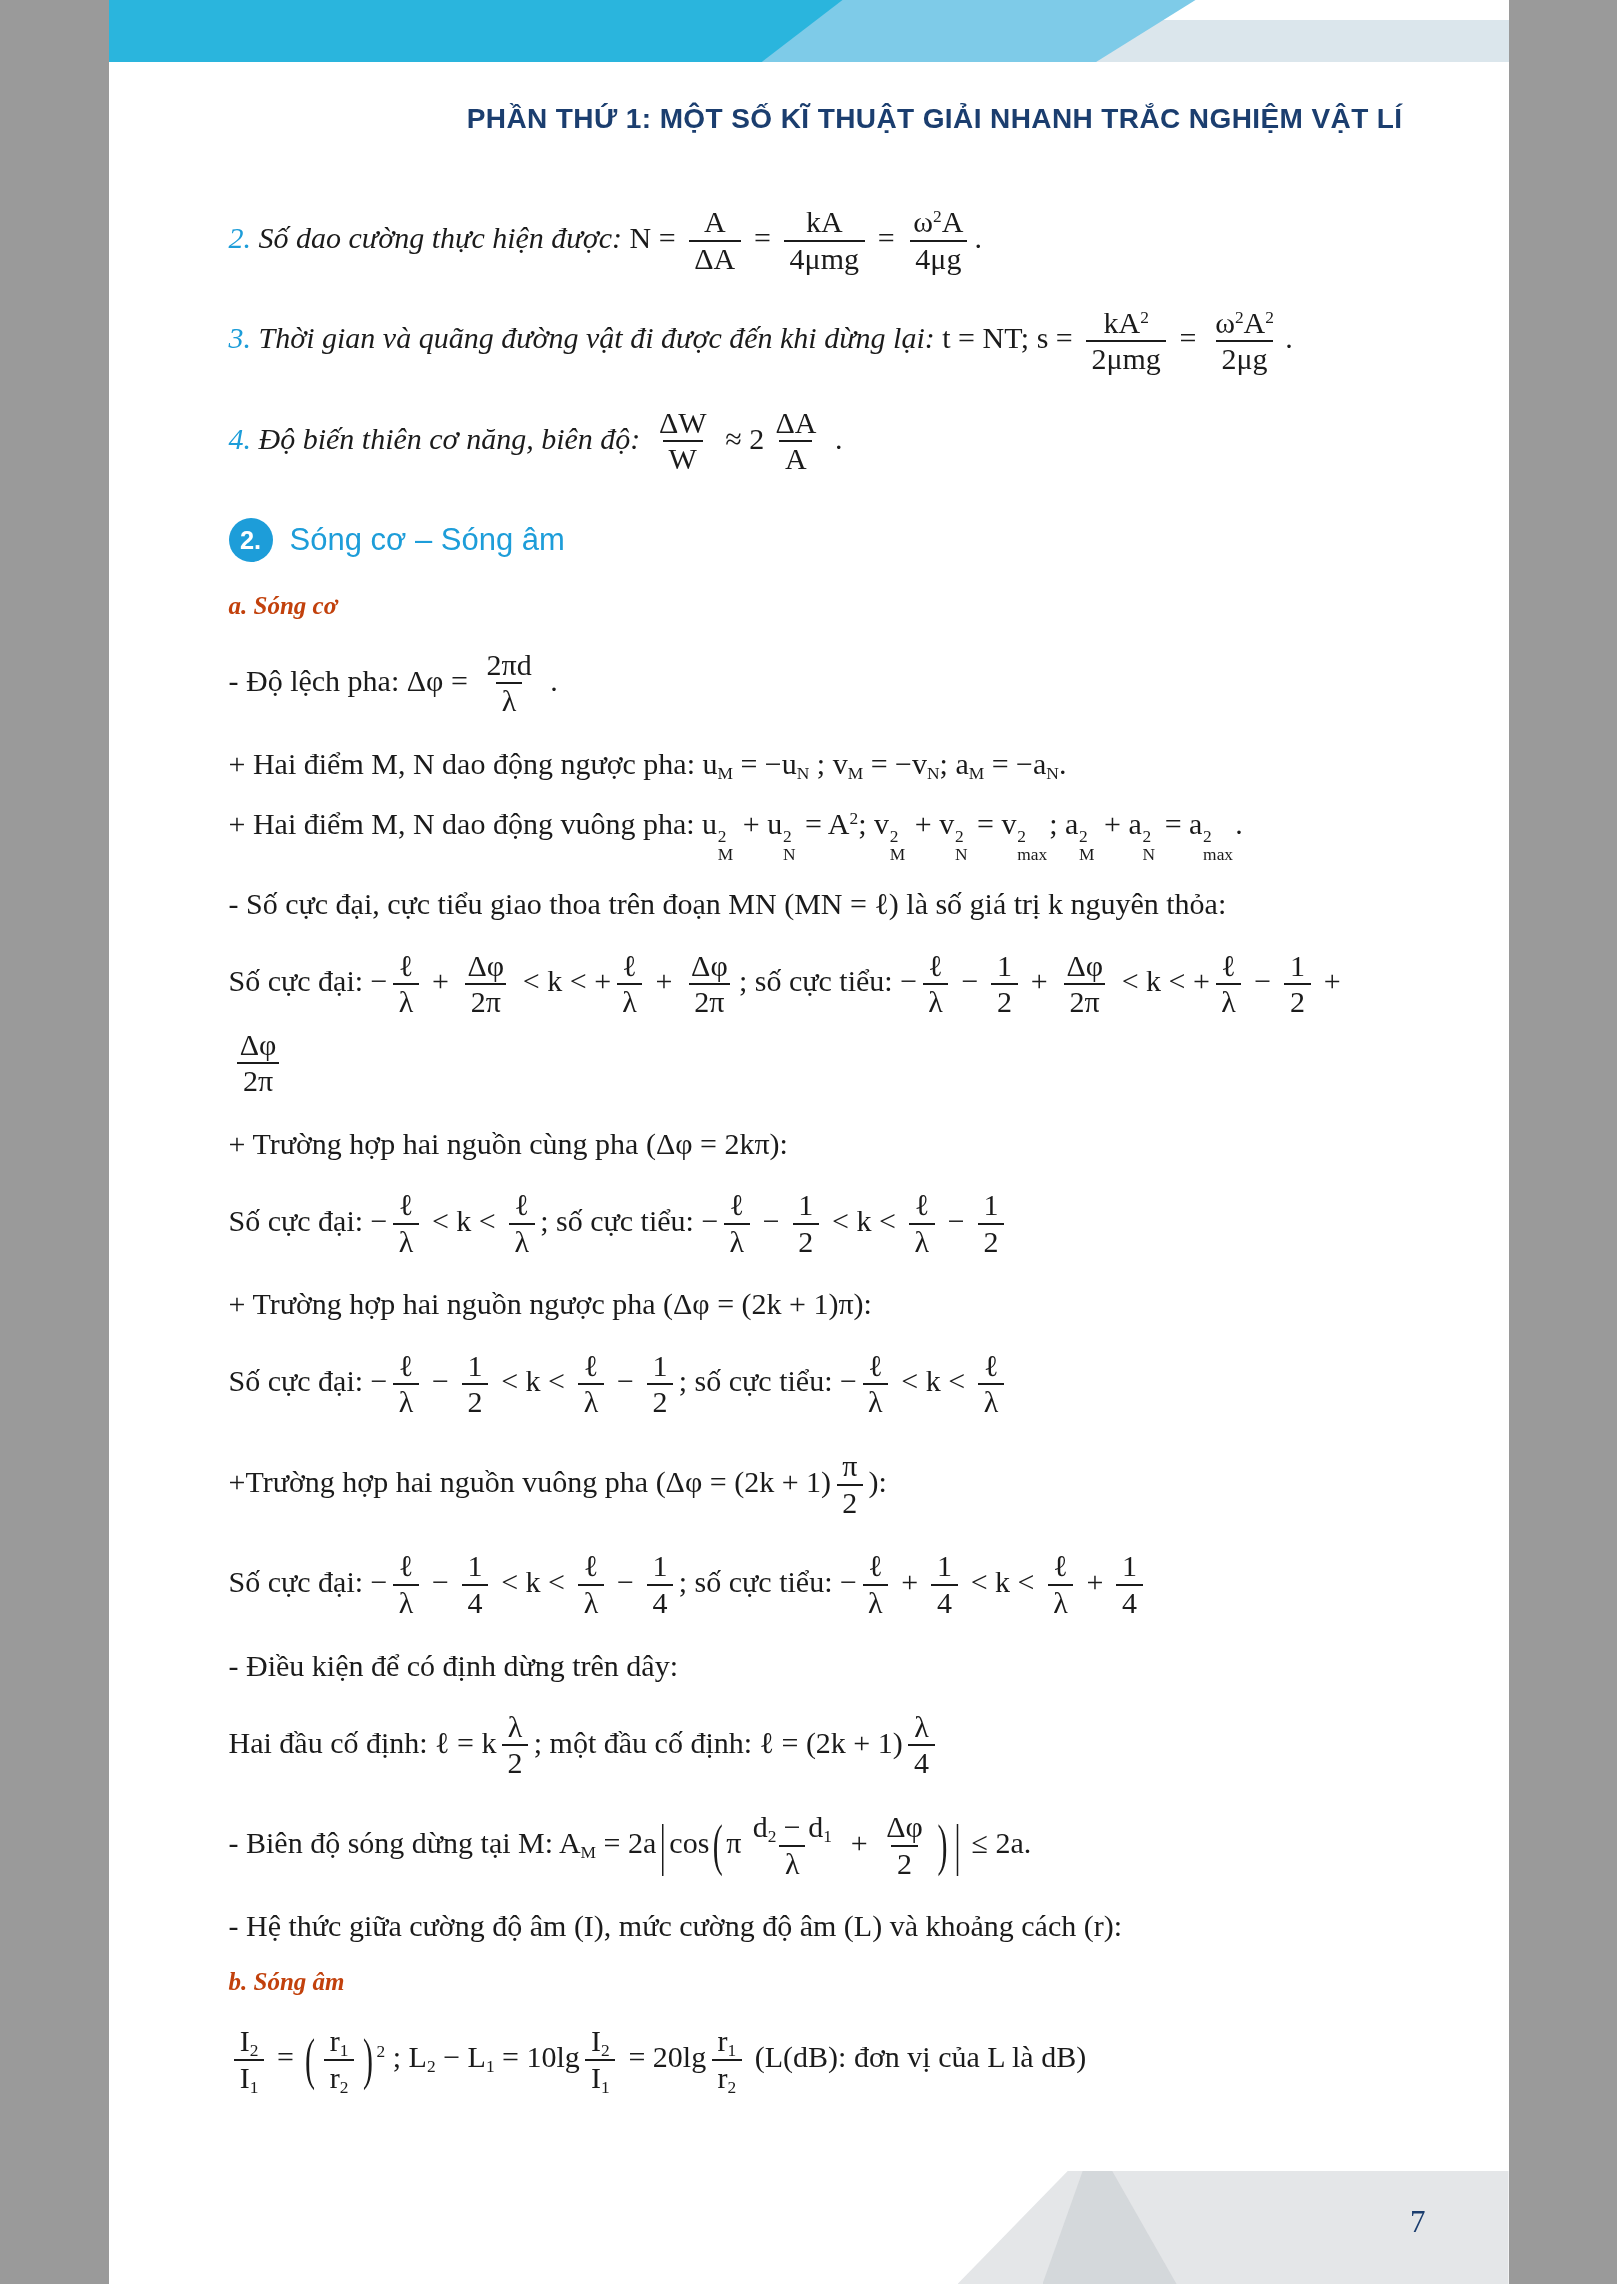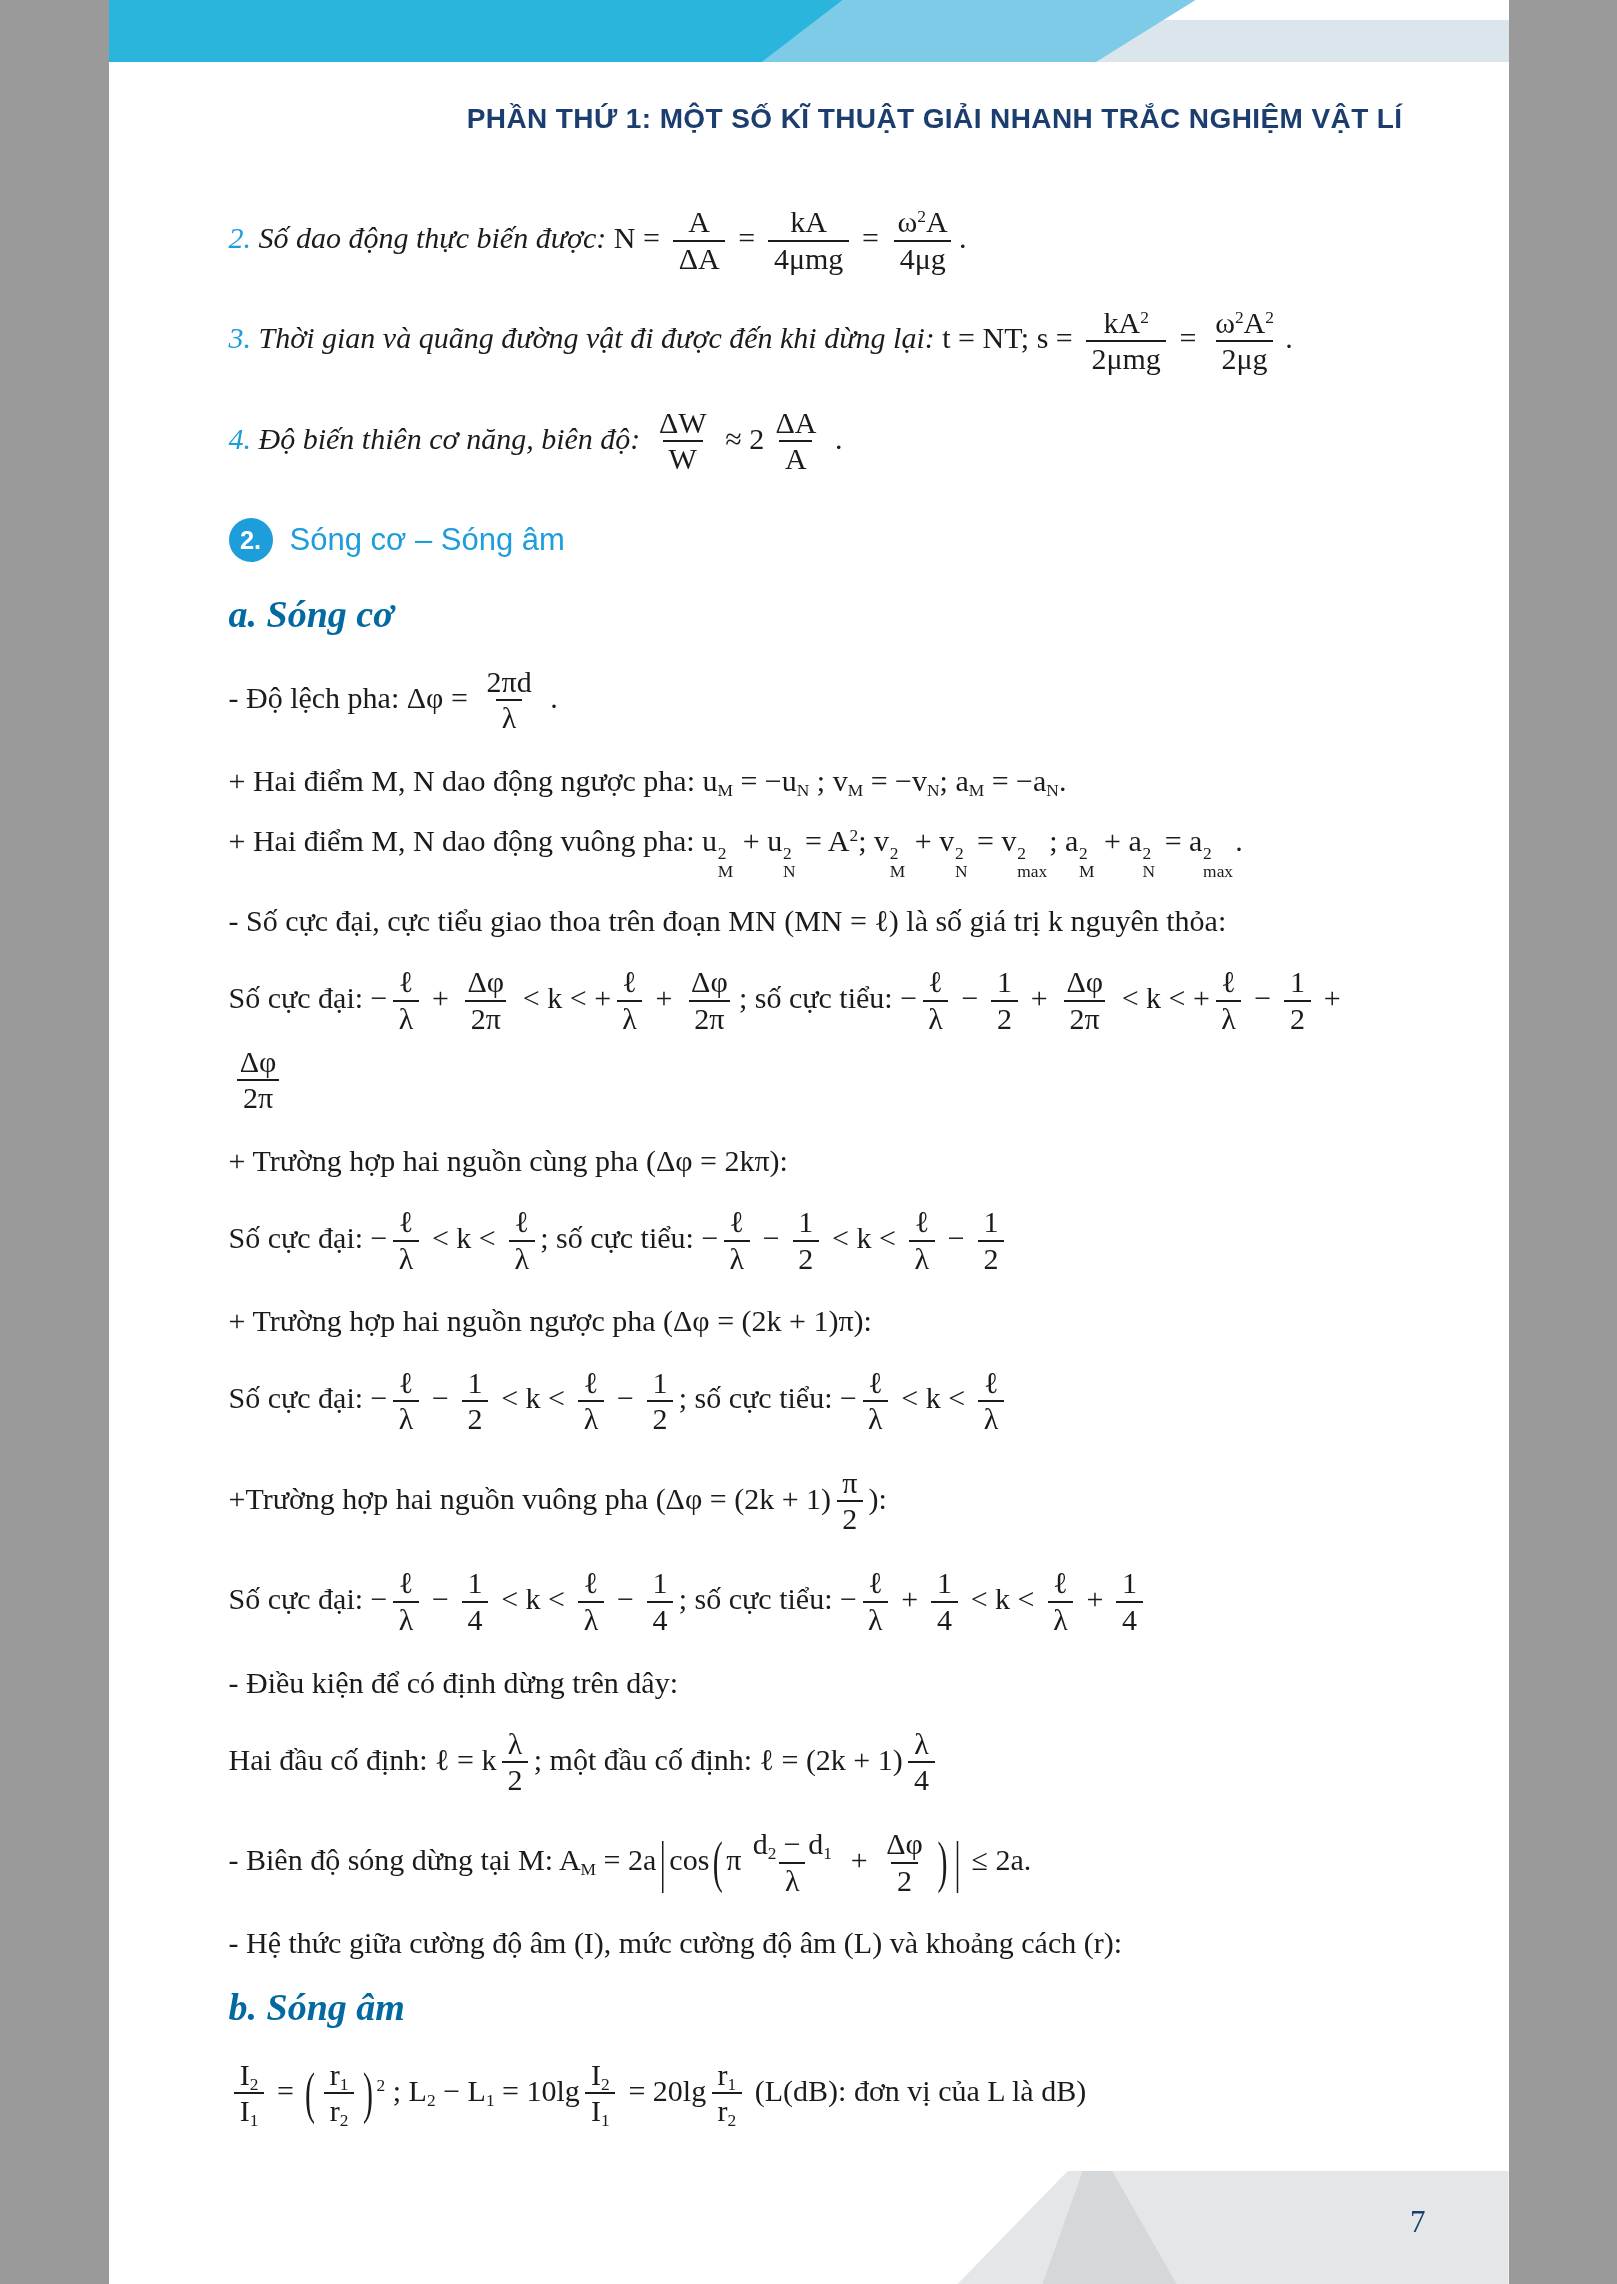--- a/index.html
+++ b/index.html
@@ -18,21 +18,21 @@
   .header-title{
     position:absolute;top:103px;right:106px;z-index:4;
     font-family:"Liberation Sans",sans-serif;font-weight:700;font-size:28px;
     color:#1b3e6f;letter-spacing:0.4px;white-space:nowrap;
   }
   
   .content{position:absolute;top:180px;left:120px;right:116px;line-height:1.3;}
   .line{margin:21px 0;}
   .it{font-style:italic;}
   .blue-num{font-style:italic;color:#1d9dd9;}
-  .subhead{color:#0369a1;font-weight:700;font-style:italic;font-size:38px;}
+  .subhead{color:#c2410c;font-weight:700;font-style:italic;font-size:25px;}
   .section-row{display:flex;align-items:center;margin-top:37px;margin-bottom:28px;}
   .badge{
     display:inline-flex;align-items:center;justify-content:center;flex:0 0 auto;
     width:44px;height:44px;border-radius:50%;background:#1d9dd9;color:#ffffff;
     font-family:"Liberation Sans",sans-serif;font-weight:700;font-size:25.4px;margin-right:17px;
   }
   .section-title{
     color:#1d9dd9;font-family:"Liberation Sans",sans-serif;font-weight:400;font-size:31px;
   }
   
@@ -59,21 +59,21 @@
 
 <div class="page">
 
   <div class="deco-cyan"></div>
   <div class="deco-blue"></div>
   <div class="deco-pale"></div>
 
   <div class="header-title">PHẦN THỨ 1: MỘT SỐ KĨ THUẬT GIẢI NHANH TRẮC NGHIỆM VẬT LÍ</div>
 
   <div class="content">
-      <div class="line"><span class="blue-num">2. </span><span class="it">Số dao động thực biến được: </span>N = <span class="frac">
+      <div class="line"><span class="blue-num">2. </span><span class="it">Số dao cường thực hiện được: </span>N = <span class="frac">
           <span class="num">A</span>
           <span class="den">ΔA</span>
         </span> = <span class="frac">
           <span class="num">kA</span>
           <span class="den">4μmg</span>
         </span> = <span class="frac">
           <span class="num">ω<sup>2</sup>A</span>
           <span class="den">4μg</span>
         </span>.</div>
       <div class="line"><span class="blue-num">3. </span><span class="it">Thời gian và quãng đường vật đi được đến khi dừng lại: </span>t = NT; s = <span class="frac">

